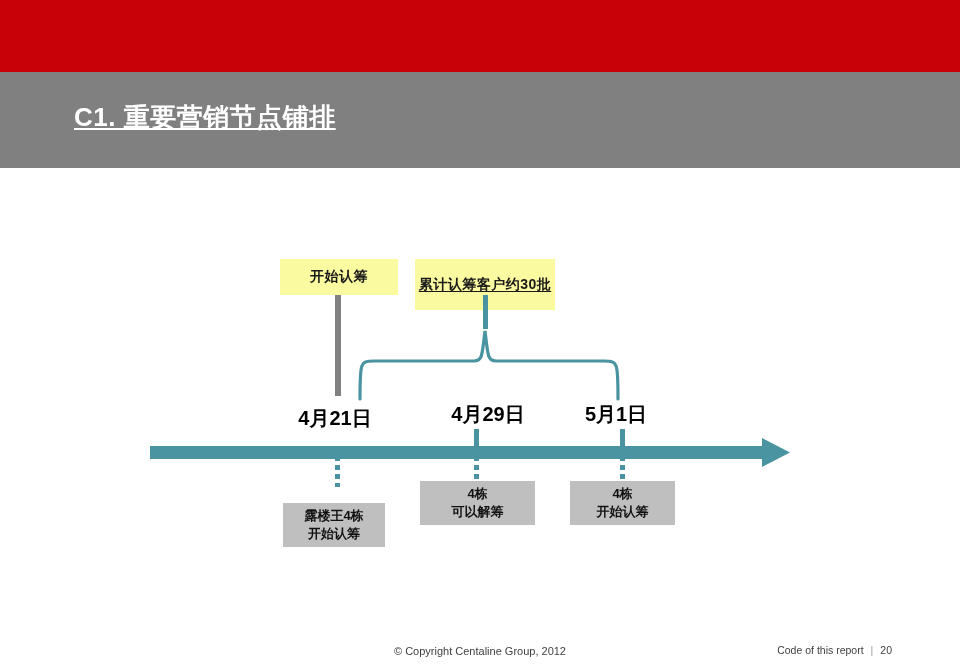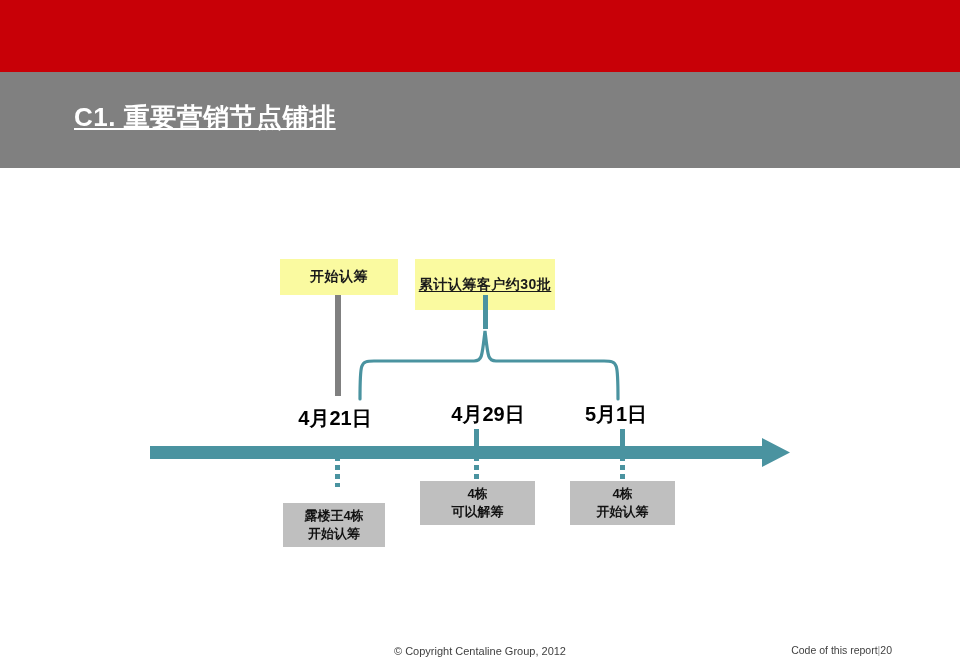--- a/index.html
+++ b/index.html
@@ -156,20 +156,21 @@
     font-size: 11px;
     color: #3f3f3f;
   }
   .footer-right {
     position: absolute;
     right: 68px; top: 644px;
     font-size: 10.5px;
     color: #3f3f3f;
     display: flex;
     align-items: center;
+    gap: 7px;
     white-space: nowrap;
   }
   .footer-sep { color: #9a9a9a; }
 </style>
 </head>
 <body>
 
 <div class="red-bar"></div>
 <div class="gray-bar"></div>
 <div class="slide-title">C1. 重要营销节点铺排</div>

